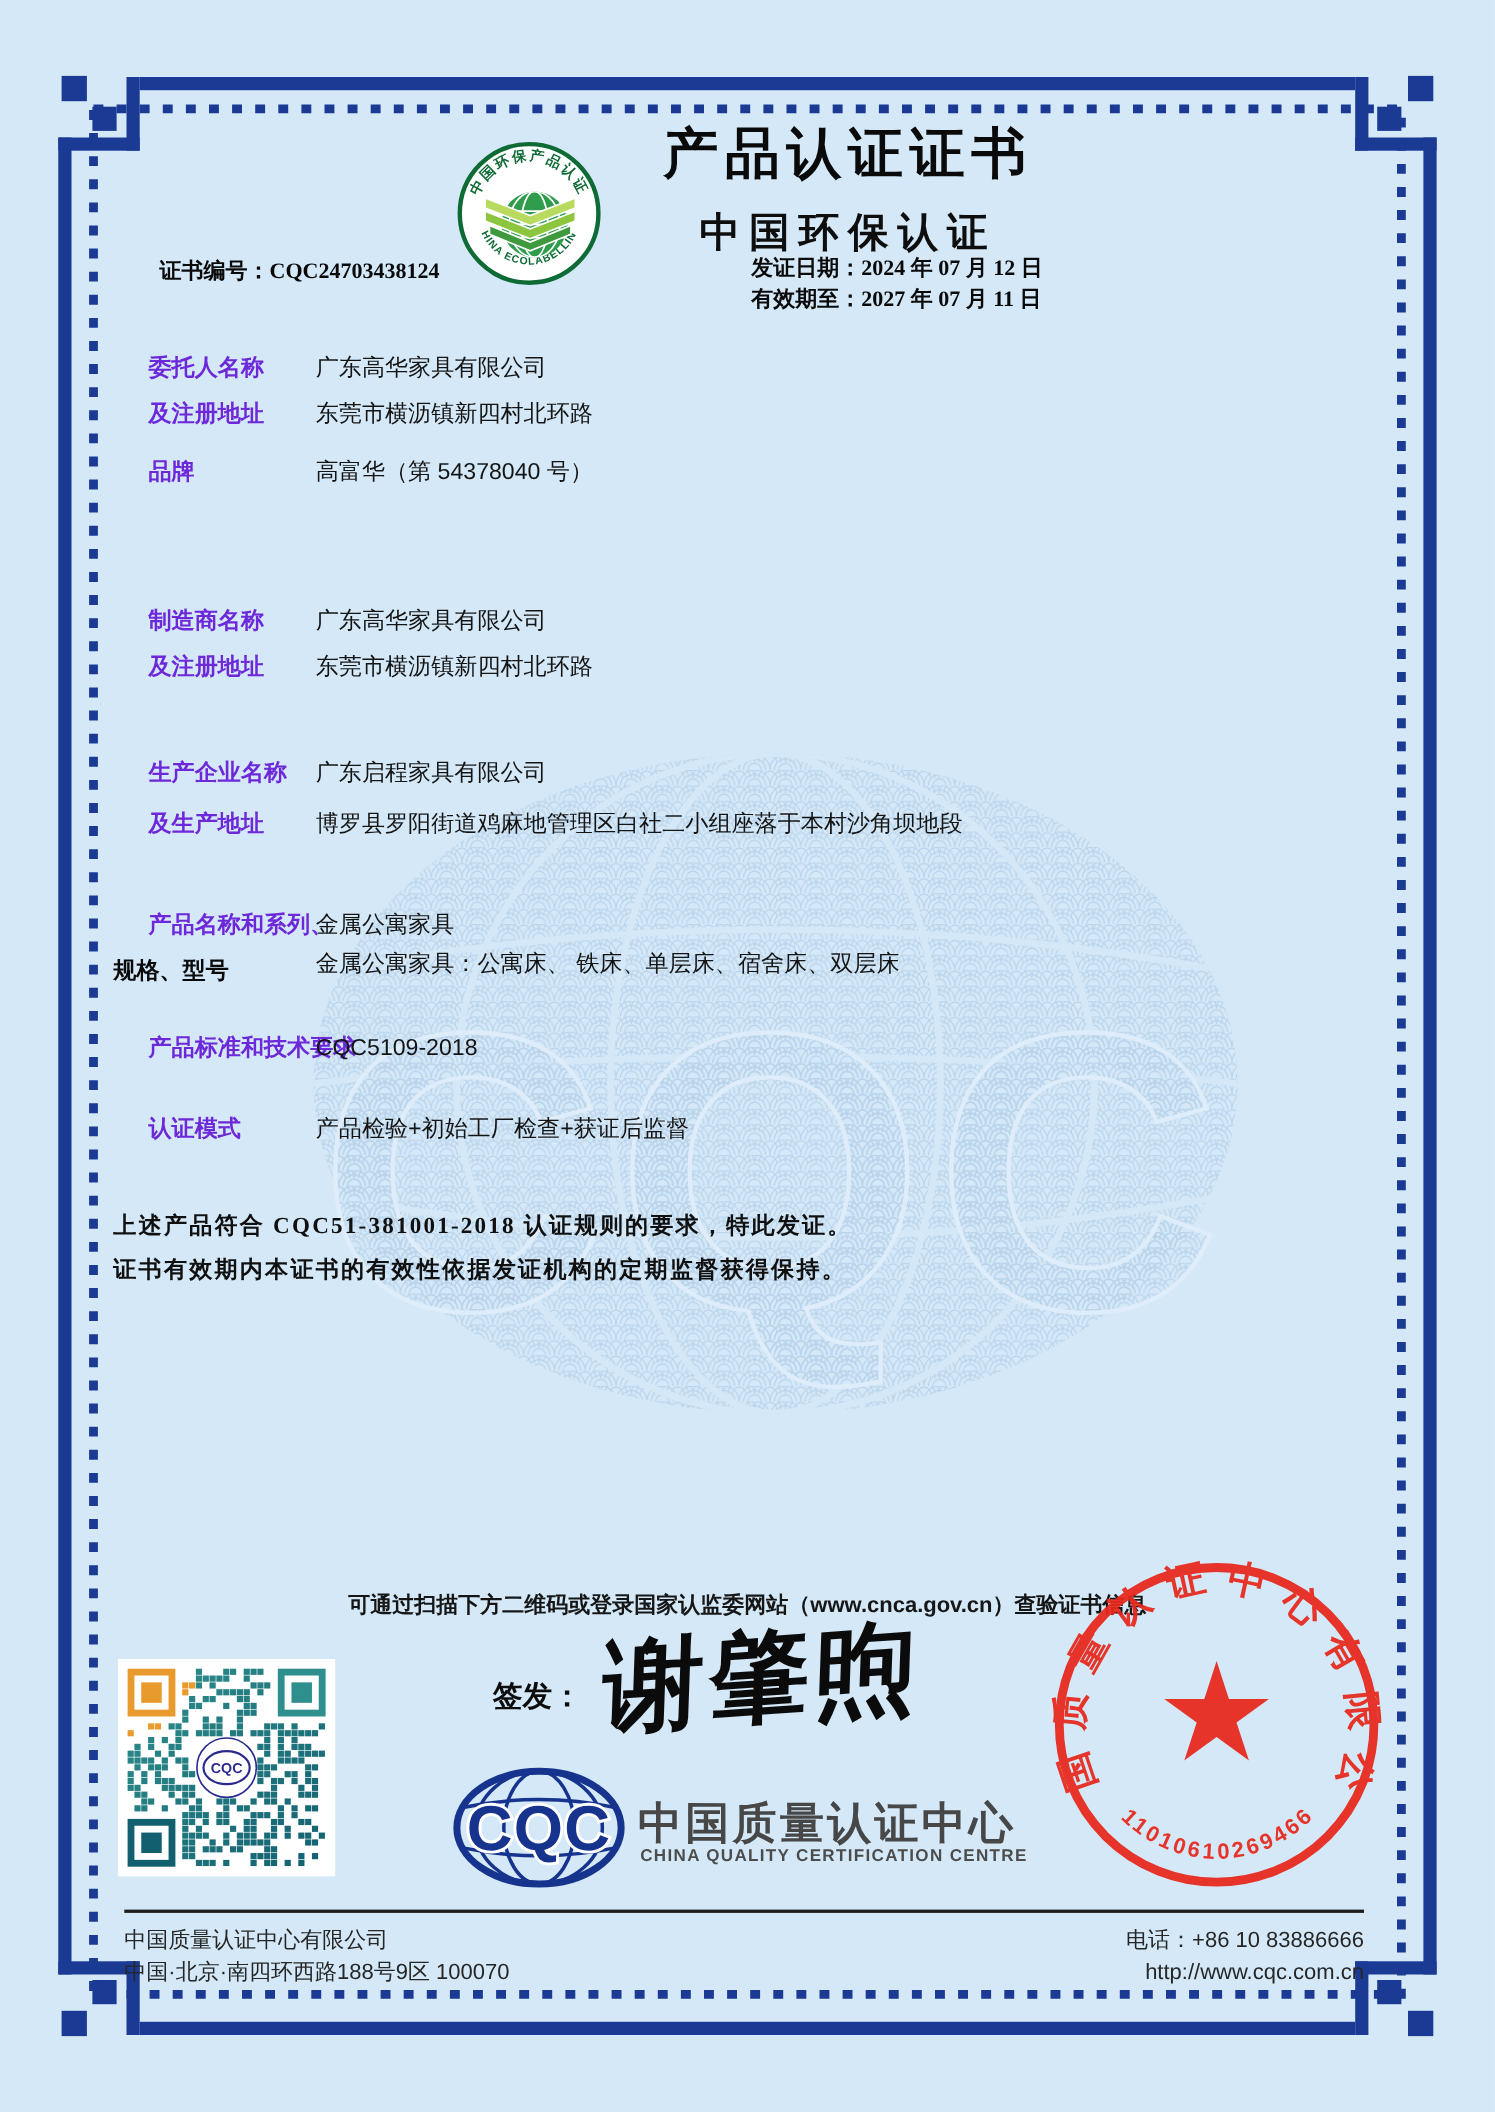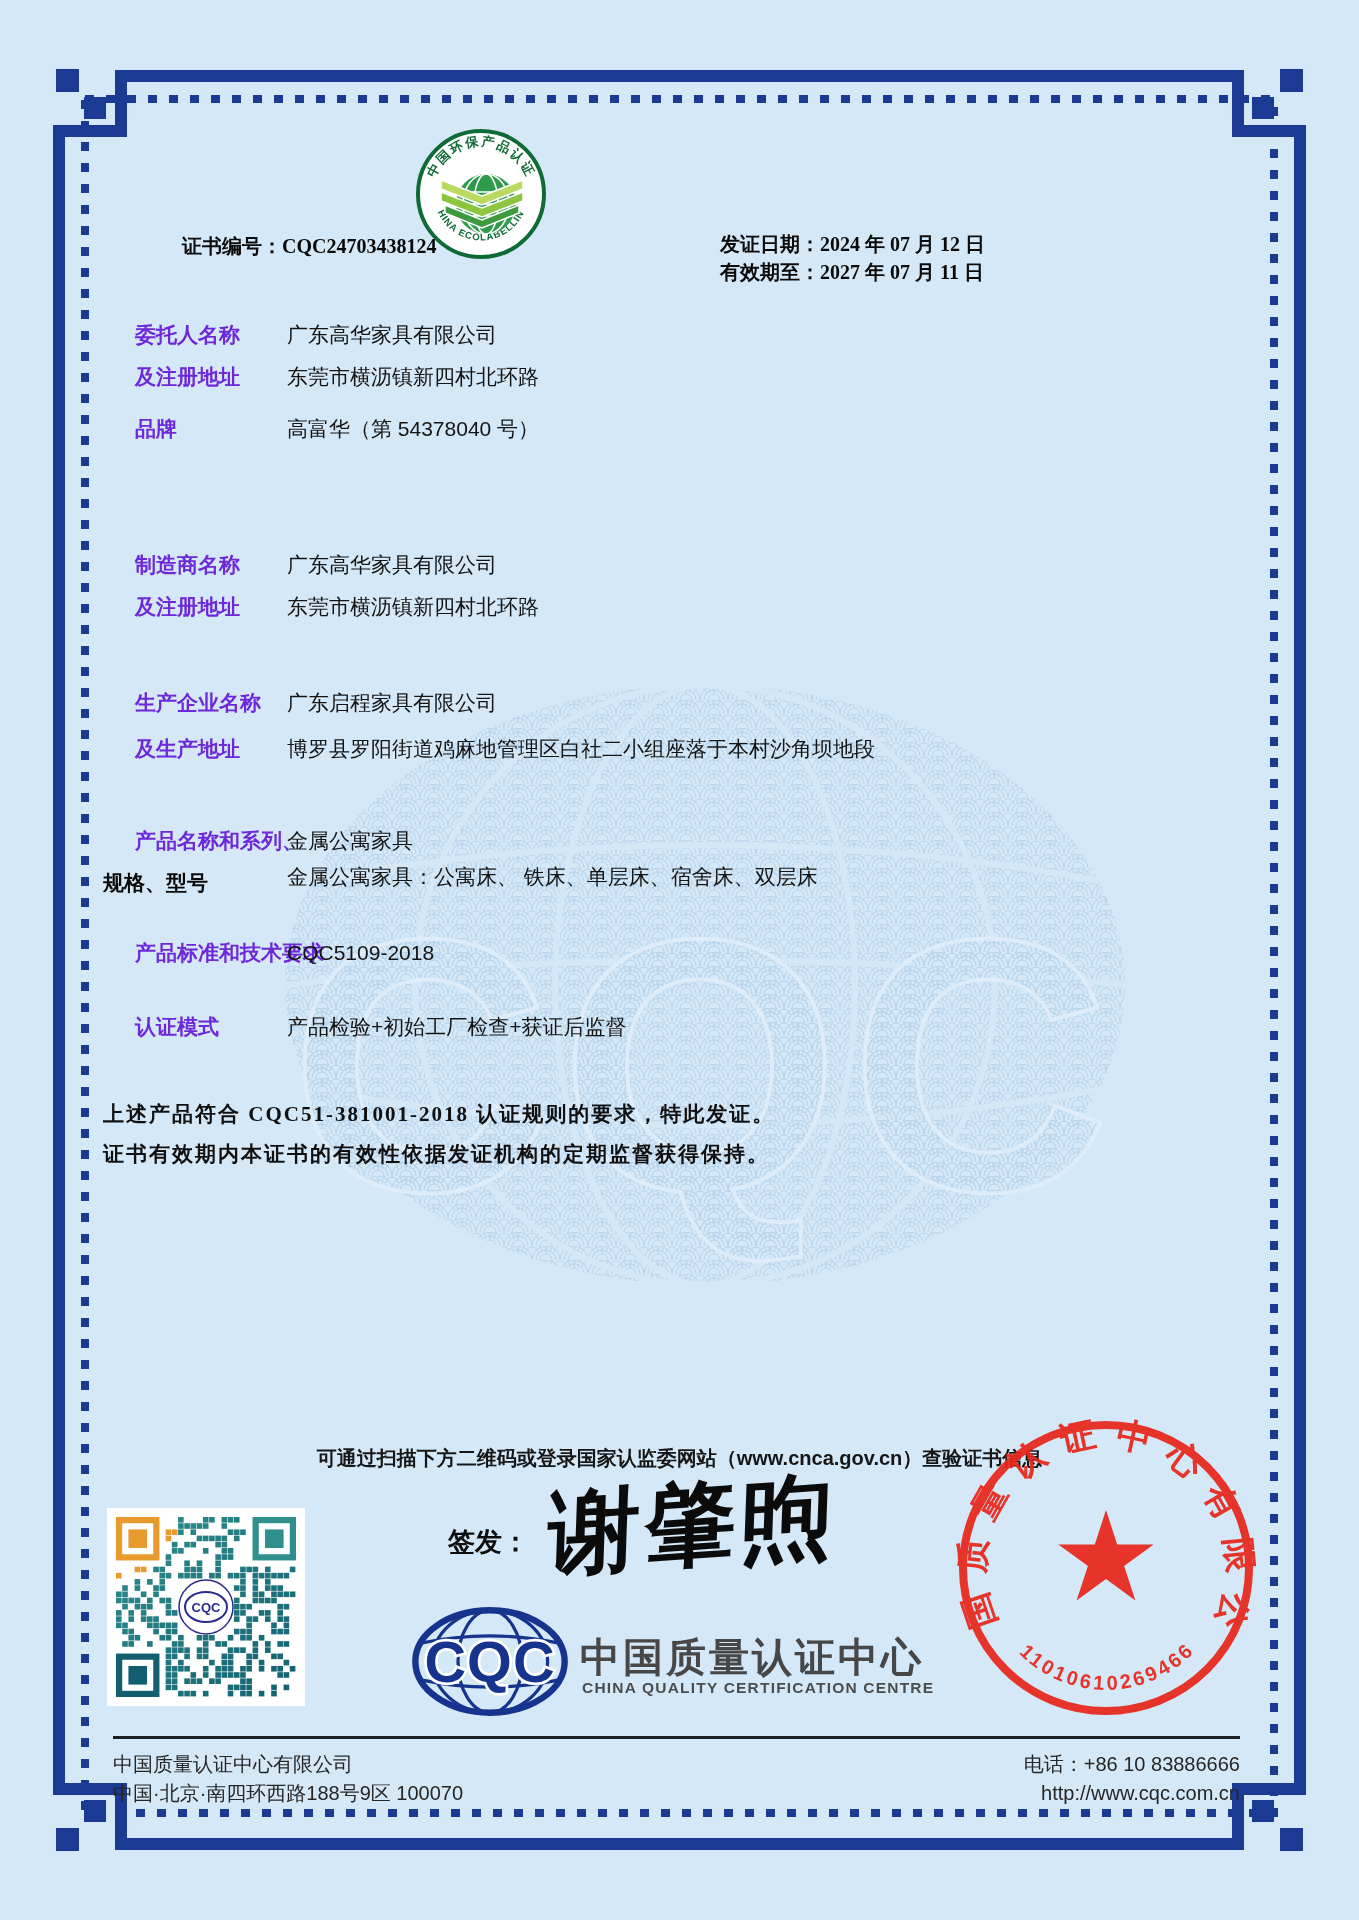--- a/index.html
+++ b/index.html
@@ -7,21 +7,21 @@
         overflow:hidden;font-family:"Liberation Sans","DejaVu Sans",sans-serif;color:#111;}
   .abs{position:absolute;}
   svg text{font-family:"Liberation Sans","DejaVu Sans",sans-serif;}
 
   
   .title-block{left:553px;top:106px;width:436px;text-align:center;}
   .cert-title{font-size:50px;font-weight:800;letter-spacing:6px;color:#0a0a0a;}
   .cert-subtitle{font-size:37px;font-weight:600;letter-spacing:8px;margin-top:14px;color:#0e0e0e;}
 
   
-  .meta{font-family:"Liberation Serif","DejaVu Serif",serif;font-weight:700;font-size:20px;color:#0a0a0a;margin-left:37px;}
+  .meta{font-family:"Liberation Serif","DejaVu Serif",serif;font-weight:700;font-size:20px;color:#0a0a0a;}
   .meta-no{left:145px;top:233px;}
   .meta-dates{left:683px;top:230px;line-height:28px;font-family:Liberation Serif, serif;}
 
   
   .row{position:absolute;left:103px;width:1160px;font-size:21px;line-height:30px;}
   .row .lbl{position:absolute;left:0;top:0;font-weight:800;white-space:nowrap;color:#6d28d9;margin-left:32px;}
   .row .lbl2{position:absolute;left:0;top:42px;font-weight:800;white-space:nowrap;color:#0a0a0a;}
   .row .val{position:absolute;left:184px;top:0;white-space:nowrap;color:#141414;}
   .row .val2{position:absolute;left:184px;top:36px;white-space:nowrap;color:#141414;}
 
@@ -132,20 +132,24 @@
       <line x1="-26" y1="10" x2="36" y2="10"></line>
       <line x1="-26" y1="22" x2="36" y2="22"></line>
     </g>
     <g stroke="#ffffff" stroke-width="1.5">
       <path d="M-40 -14 L1 2 L42 -14 L42 -5 L1 11 L-40 -5 Z" fill="#b8da5e"></path>
       <path d="M-40 -2 L1 14 L42 -2 L42 7 L1 23 L-40 7 Z" fill="#8cc63f"></path>
       <path d="M-36 11 L1 26 L38 11 L38 19 L1 34 L-36 19 Z" fill="#3e9a3d"></path>
     </g>
   </svg>
 
+  <div class="abs title-block">
+    <div class="cert-title">产品认证证书</div>
+    <div class="cert-subtitle">中国环保认证</div>
+  </div>
 
   <div class="abs meta meta-no">
     <span>证书编号：</span><span>CQC24703438124</span>
   </div>
   <div class="abs meta meta-dates">
     <div><span>发证日期：</span><span>2024 年 07 月 12 日</span></div>
     <div><span>有效期至：</span><span>2027 年 07 月 11 日</span></div>
   </div>
 
   <div class="row" style="top:320px">

